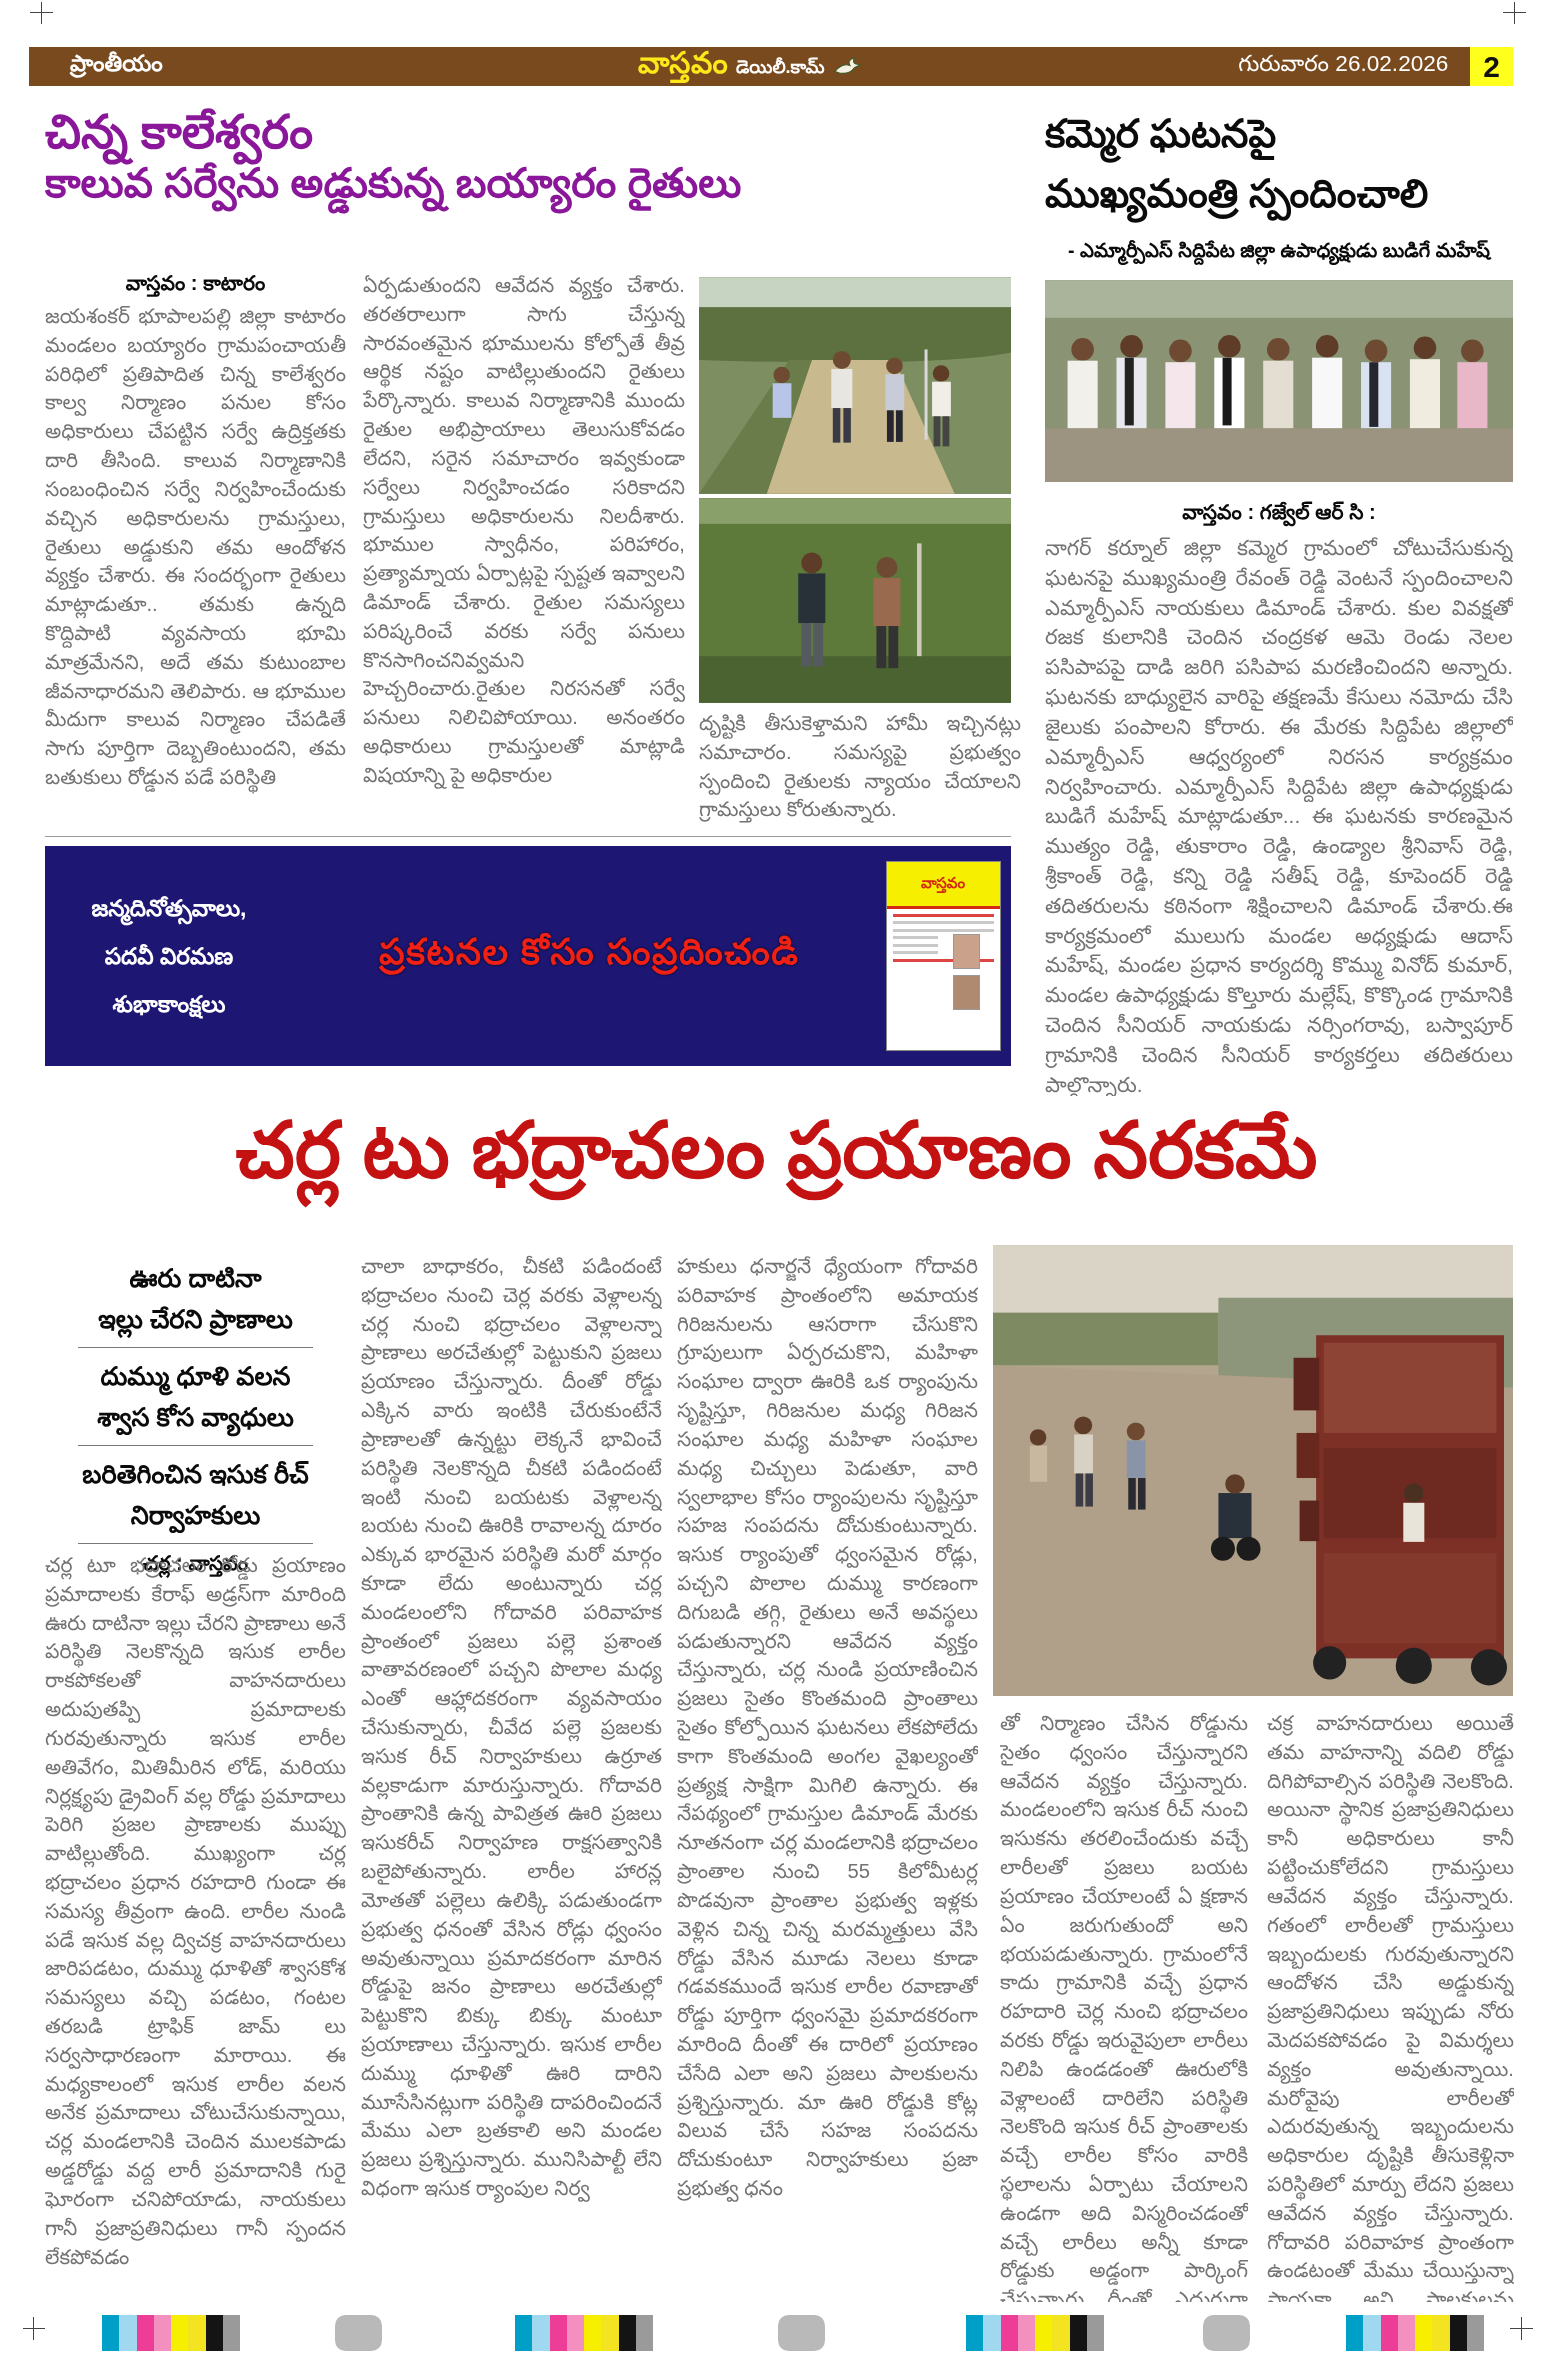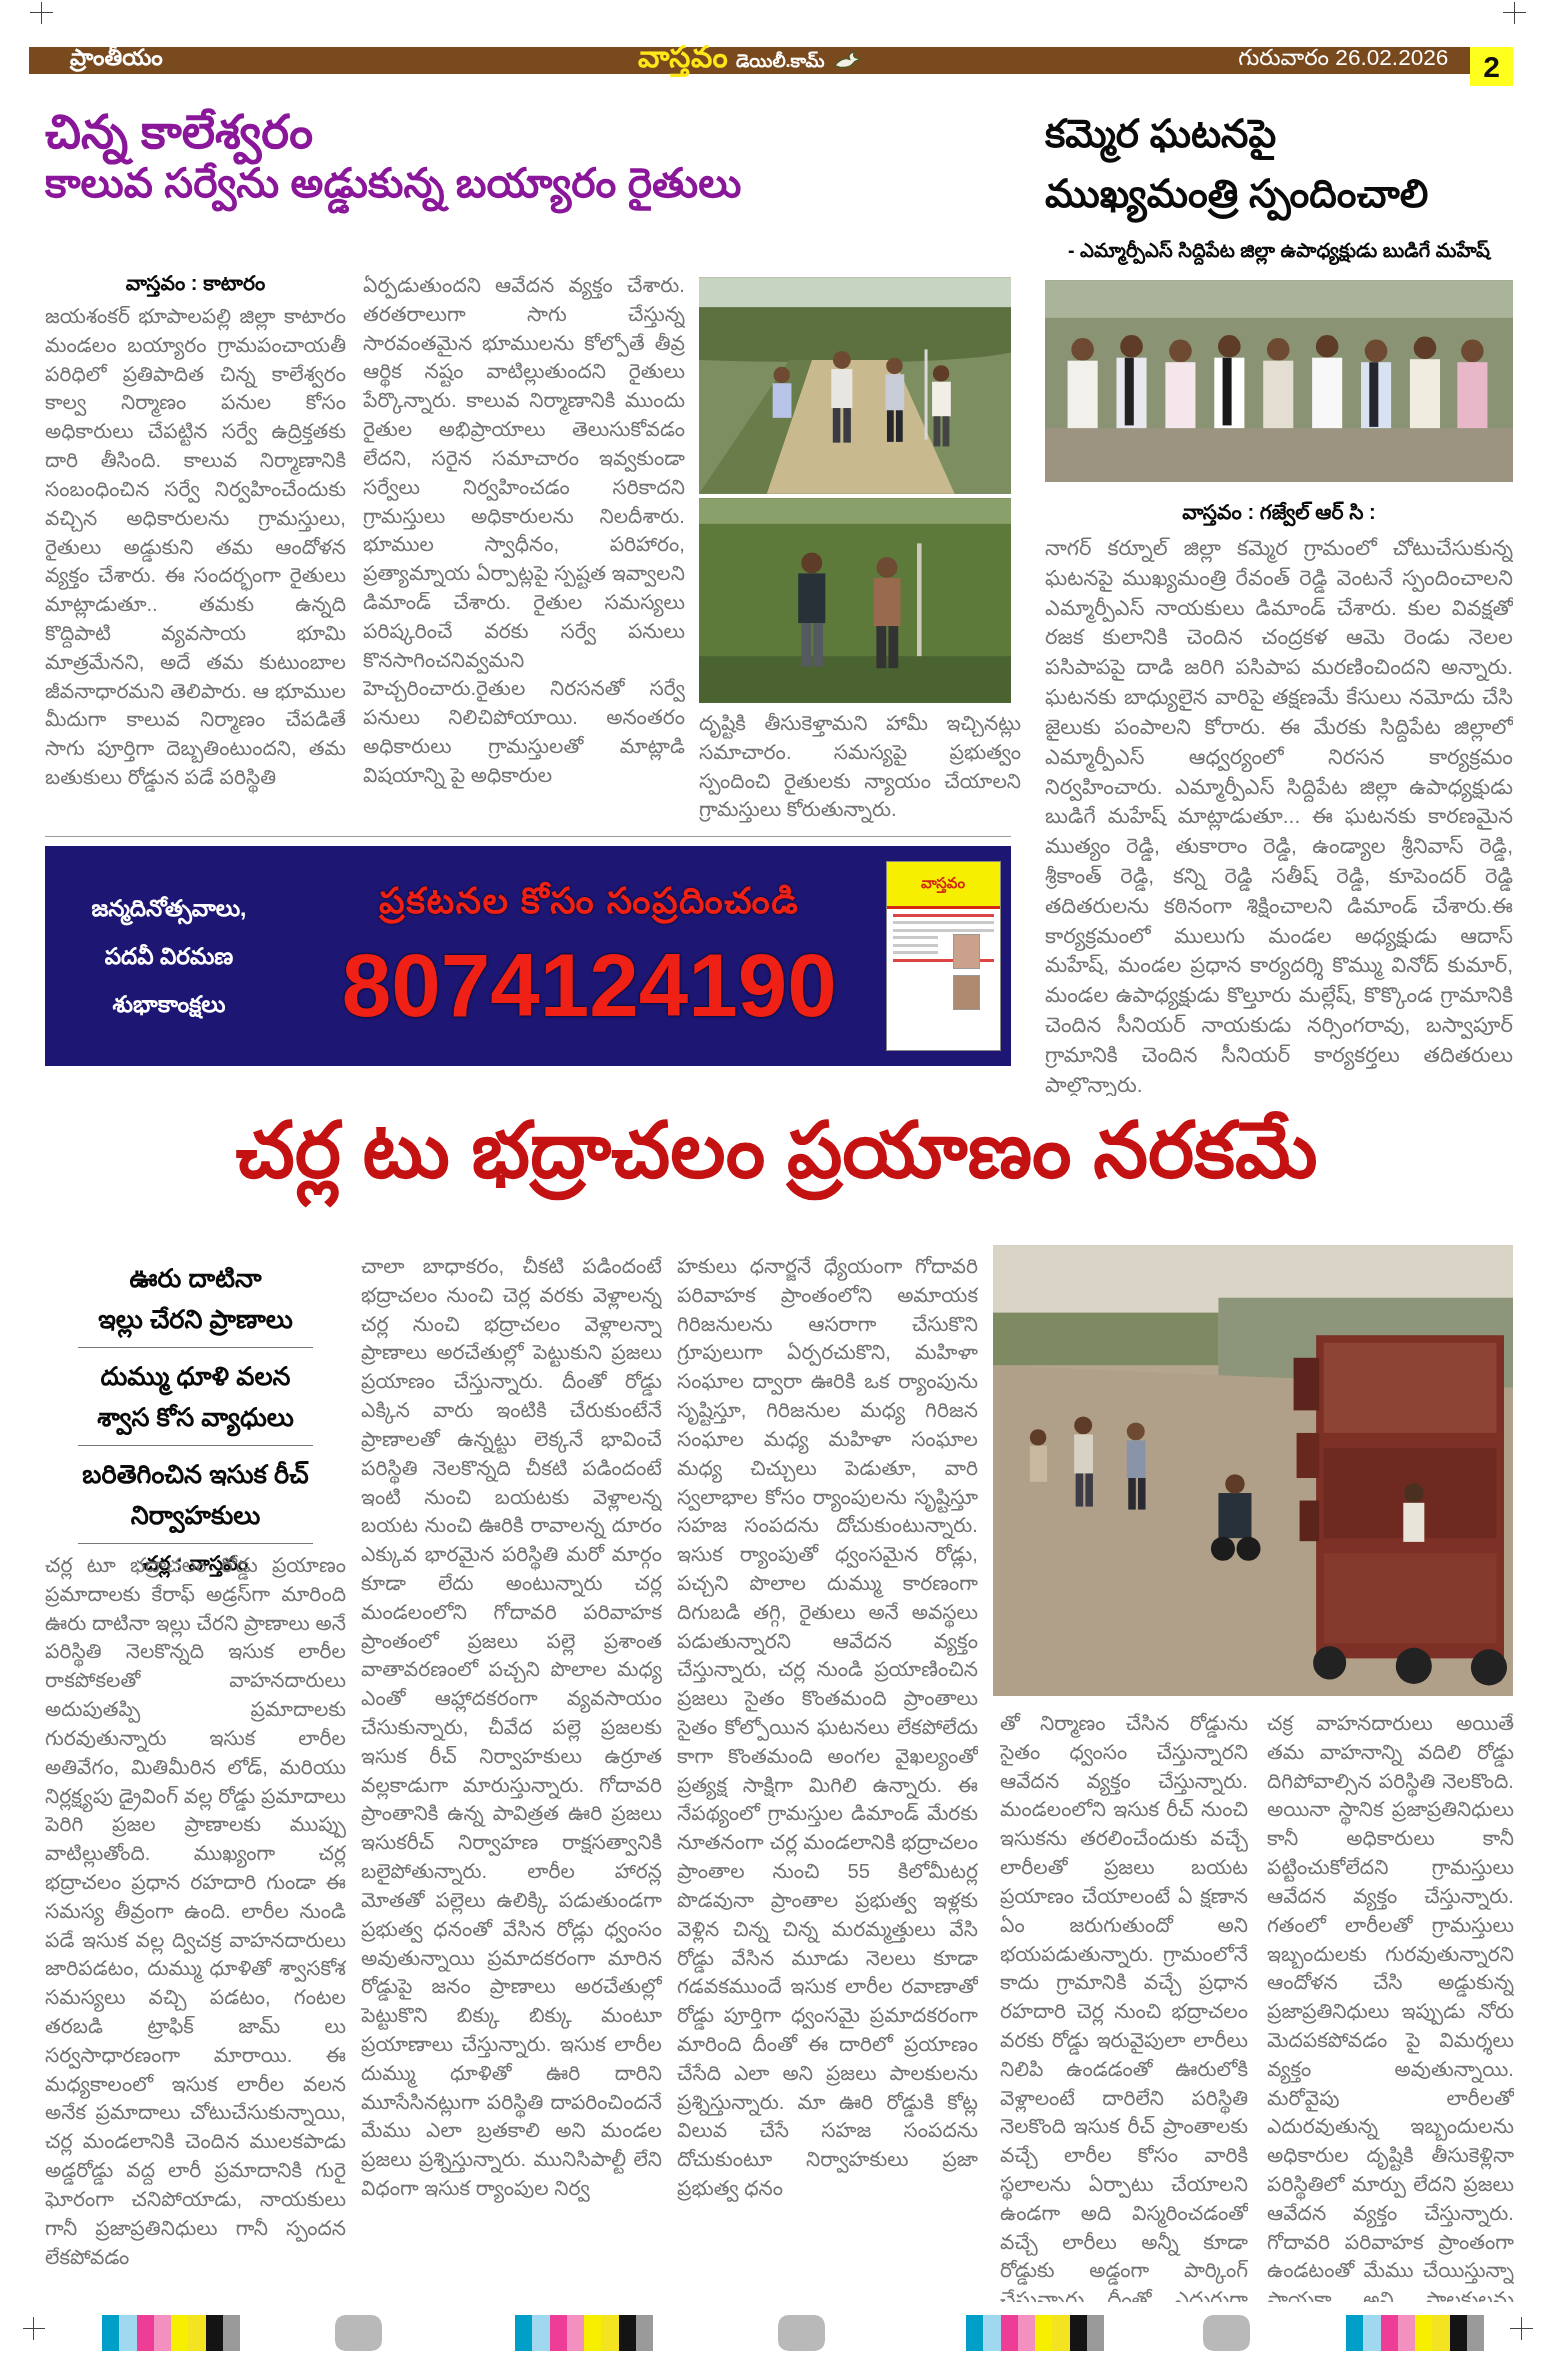--- a/index.html
+++ b/index.html
@@ -1,20 +1,20 @@
 <!DOCTYPE html>
 <html style="font-size:12px"><head>
 <meta charset="utf-8">
 <style>
   html,body{margin:0;padding:0;background:#e8e8e8;}
   .page{position:relative;width:1555px;height:2377px;background:#ffffff;
         font-family:"Liberation Sans","DejaVu Sans",sans-serif;color:#111;overflow:hidden;}
   .abs{position:absolute;}
   
-  .masthead{left:29px;top:47px;width:1442px;height:27px;background:#7a4a1f;display:flex;align-items:center;}
+  .masthead{left:29px;top:47px;width:1442px;height:39px;background:#7a4a1f;display:flex;align-items:center;}
   .mast-section{color:#fff;font-size:22.6px;font-weight:bold;margin-left:41px;}
   .mast-center{position:absolute;left:50%;transform:translateX(-50%);display:flex;align-items:baseline;gap:7.5px;}
   .mast-brand{color:#ffe81a;font-size:30px;font-weight:bold;letter-spacing:0.8px;}
   .mast-suffix{color:#ffffff;font-size:18px;font-weight:bold;}
   .mast-date{color:#fff;font-size:22.6px;margin-left:auto;margin-right:22.6px;}
   .pagebox{left:1470px;top:47px;width:43px;height:39px;background:#ffff1e;display:flex;align-items:center;justify-content:center;
            font-size:30px;font-weight:bold;color:#111;}
   .dove{width:30px;height:22.6px;align-self:center;}
   
   .hl-purple{color:#8a169a;font-weight:bold;line-height:1.18;}
@@ -163,21 +163,20 @@
   <div class="abs bodytxt" style="left:1045px;top:533px;width:468px;height:563px;font-size:21px;">నాగర్ కర్నూల్ జిల్లా కమ్మెర గ్రామంలో చోటుచేసుకున్న ఘటనపై ముఖ్యమంత్రి రేవంత్ రెడ్డి వెంటనే స్పందించాలని ఎమ్మార్పీఎస్ నాయకులు డిమాండ్ చేశారు. కుల వివక్షతో రజక కులానికి చెందిన చంద్రకళ ఆమె రెండు నెలల పసిపాపపై దాడి జరిగి పసిపాప మరణించిందని అన్నారు. ఘటనకు బాధ్యులైన వారిపై తక్షణమే కేసులు నమోదు చేసి జైలుకు పంపాలని కోరారు. ఈ మేరకు సిద్దిపేట జిల్లాలో ఎమ్మార్పీఎస్ ఆధ్వర్యంలో నిరసన కార్యక్రమం నిర్వహించారు. ఎమ్మార్పీఎస్ సిద్దిపేట జిల్లా ఉపాధ్యక్షుడు బుడిగే మహేష్ మాట్లాడుతూ... ఈ ఘటనకు కారణమైన ముత్యం రెడ్డి, తుకారాం రెడ్డి, ఉండ్యాల శ్రీనివాస్ రెడ్డి, శ్రీకాంత్ రెడ్డి, కన్ని రెడ్డి సతీష్ రెడ్డి, కూపెందర్ రెడ్డి తదితరులను కఠినంగా శిక్షించాలని డిమాండ్ చేశారు.ఈ కార్యక్రమంలో ములుగు మండల అధ్యక్షుడు ఆదాస్ మహేష్, మండల ప్రధాన కార్యదర్శి కొమ్ము వినోద్ కుమార్, మండల ఉపాధ్యక్షుడు కొల్తూరు మల్లేష్, కొక్కొండ గ్రామానికి చెందిన సీనియర్ నాయకుడు నర్సింగరావు, బస్వాపూర్ గ్రామానికి చెందిన సీనియర్ కార్యకర్తలు తదితరులు పాల్గొన్నారు.</div>
 
   <div class="abs ad">
     <div class="ad-left">
       <div>జన్మదినోత్సవాలు,</div>
       <div>పదవీ విరమణ</div>
       <div>శుభాకాంక్షలు</div>
     </div>
     <div class="ad-center">
       <div class="ad-head">ప్రకటనల కోసం సంప్రదించండి</div>
-      <div class="ad-phone">8074124190</div>
     </div>
     <div class="ad-thumb">
       <div class="band">
         <span>వాస్తవం</span>
       </div>
       <div class="tline red"></div>
       <div class="tline"></div>
       <div class="tline"></div>
       <div class="face" style="left:66px;top:72px;"></div>
       <div class="face" style="left:66px;top:113px;background:#b08a70;"></div>

